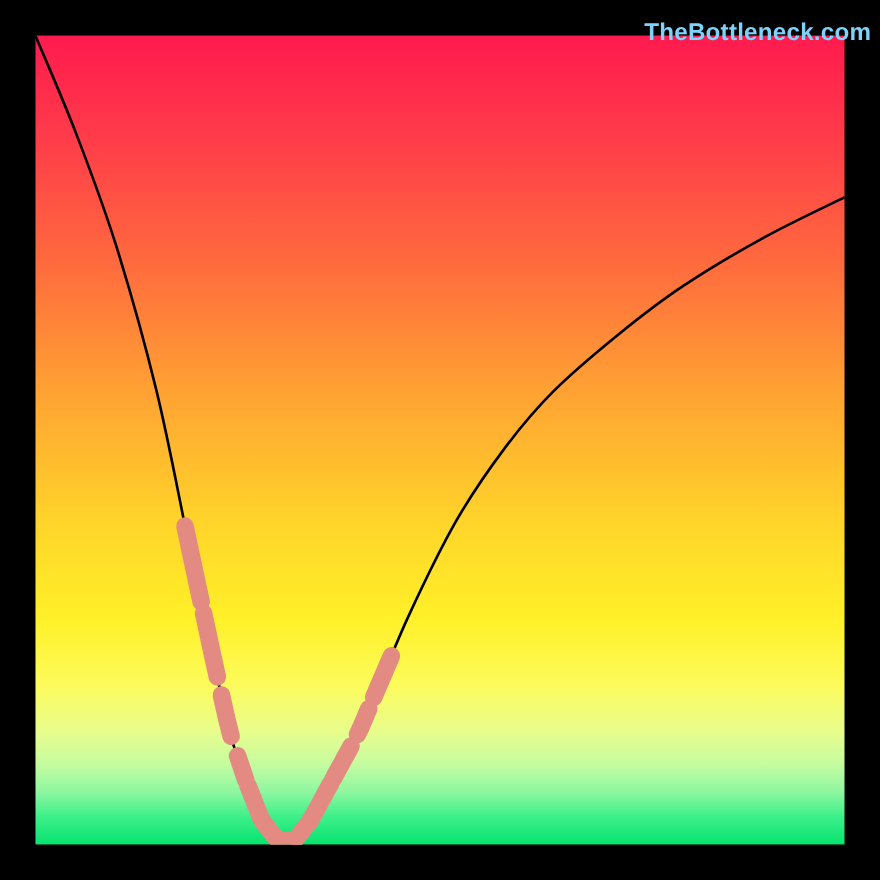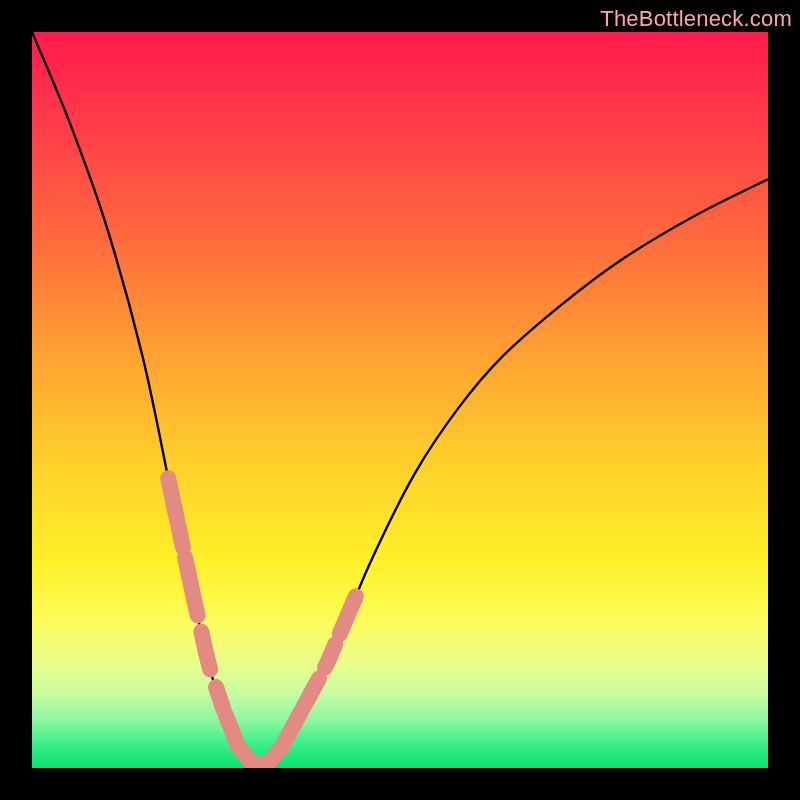--- a/index.html
+++ b/index.html
@@ -28,26 +28,26 @@
     position: absolute;
     inset: 0;
   }
   svg.curves {
     position: absolute;
     inset: 0;
     overflow: visible;
   }
   .watermark {
     position: absolute;
-    top: 6px;
+    top: 16px;
     right: 8px;
-    color: #fca5a5;
+    color: #7dd3fc;
     letter-spacing: 0.2px;
     font-size: 22px;
-    font-weight: 400;
+    font-weight: 700;
     font-family: Arial, Helvetica, sans-serif;
     user-select: none;
   }
 </style>
 </head>
 <body>
 
 <div class="frame">
 
   <div class="plot-area">

